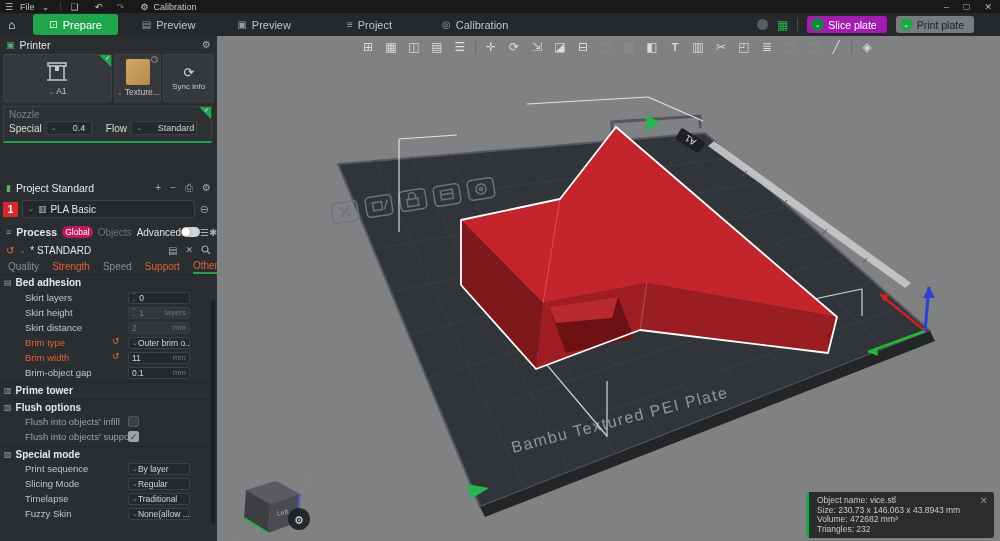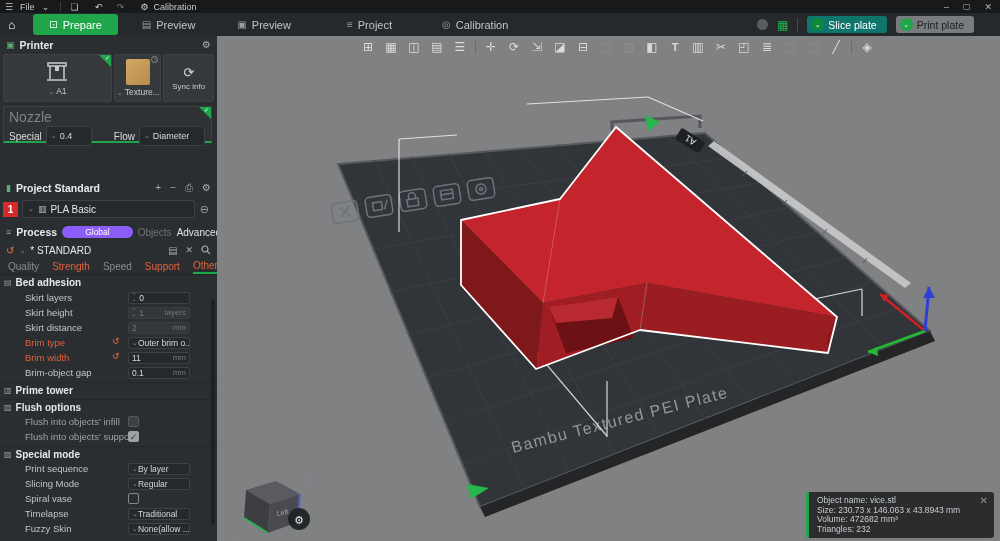--- a/index.html
+++ b/index.html
@@ -15,38 +15,38 @@
   #tabbar{position:absolute;left:0;top:13px;width:1000px;height:23px;background:#26292b;display:flex;align-items:center;font-size:11px}
   .tab{display:flex;align-items:center;gap:5px;color:#c3c4c6;padding:0 10px;height:23px;cursor:pointer}
   .tab .ticon{font-size:10px;color:#9b9ea0}
   .tab.active{background:#1fa64b;border-radius:3px;color:#fff;margin-left:10px;padding:0 16px;height:21px}
   .tab.active .ticon{color:#fff}
   .pillbtn{height:17px;border-radius:3px;display:flex;align-items:center;font-size:10.5px;padding-right:10px;cursor:pointer}
   .pillbtn .chevcirc{width:13px;height:13px;border-radius:50%;display:flex;align-items:center;justify-content:center;font-size:7px;color:#fff;margin:0 4px}
   
   #panel{position:absolute;left:0;top:36px;width:217px;height:505px;background:#2b2e30;font-size:10px}
   .sechead{display:flex;align-items:center;height:17px;padding:0 6px;gap:5px}
-  .sechead .st{font-weight:bold;font-size:10.5px;color:#e8e9ea}
+  .sechead .st{font-weight:normal;font-size:10.5px;color:#e8e9ea}
   .sechead .sic{font-size:9px;color:#58b273}
   .sechead .right{margin-left:auto;display:flex;gap:9px;color:#a9abad;font-size:10px}
   #cards{display:flex;gap:2px;padding:1px 3px;height:50px}
   .card{background:#35393b;border:1px solid #3e4244;border-radius:2px;position:relative;display:flex;flex-direction:column;align-items:center;justify-content:center;cursor:pointer}
   .card .lbl{font-size:8.5px;color:#c9cacc;margin-top:2px;white-space:nowrap;overflow:hidden;max-width:92%}
   .corner{position:absolute;top:0;right:0;width:0;height:0;border-top:12px solid #1fa64b;border-left:12px solid transparent}
   .corner-ck{position:absolute;top:-1px;right:1px;font-size:6px;color:#fff}
   #nozzle{position:absolute;left:3px;top:70px;width:209px;height:37px;border:1px solid #3d4145;border-bottom:2px solid #1fa64b;background:#2f3234}
-  #nozzle .nz-lab{color:#808386;font-size:14px;padding:2px 5px 0}
-  .mini-inp{display:inline-flex;align-items:center;background:#26292c;border:1px solid #3d4145;border-radius:2px;height:20px;font-size:9px;color:#d6d7d8;padding:0 4px;gap:3px}
+  #nozzle .nz-lab{color:#808386;font-size:10px;padding:2px 5px 0}
+  .mini-inp{display:inline-flex;align-items:center;background:#26292c;border:1px solid #3d4145;border-radius:2px;height:14px;font-size:9px;color:#d6d7d8;padding:0 4px;gap:16px}
   .chev{color:#8e9194;font-size:7px}
   #filrow{margin:2px 3px;display:flex;align-items:center;gap:0;height:22px}
   #filrow .slot{width:15px;height:15px;background:#d6292b;color:#fff;font-size:10px;font-weight:bold;display:flex;align-items:center;justify-content:center}
   #filrow .filbox{flex:1;height:18px;background:#26292c;border:1px solid #3d4145;border-radius:2px;display:flex;align-items:center;gap:4px;padding:0 5px;margin-left:4px;color:#e2e3e4}
   #filrow .minus{margin:0 5px;color:#9b9ea0;font-size:11px}
   .rowline{display:flex;align-items:center;padding:0 6px;gap:5px}
-  .gpill{background:#8b5cf6;color:#fff;border-radius:7px;font-size:8.5px;padding:1px 23px}
+  .gpill{background:#be185d;color:#fff;border-radius:7px;font-size:8.5px;padding:1px 3px}
   .toggle{width:19px;height:10px;border-radius:5px;background:#d2d3d4;position:relative}
   .toggle .knob{position:absolute;left:1px;top:1px;width:8px;height:8px;border-radius:50%;background:#fff;box-shadow:0 0 2px rgba(0,0,0,.5)}
   #ptabs{display:flex;gap:0;padding:0 8px;height:16px;align-items:center;border-bottom:1px solid #222527}
   #ptabs span{margin-right:13px;font-size:10px;color:#8a8d8f;cursor:pointer}
   #ptabs .warn{color:#e0603a}
   #ptabs .active{color:#e0603a;border-bottom:2px solid #1fa64b;padding-bottom:1px}
   .phead{display:flex;align-items:center;gap:4px;height:15px;padding:0 4px;font-weight:bold;font-size:10px;color:#e6e7e8;border-top:1px solid #24272a}
   .phead .pic{font-size:8px;color:#9b9ea0}
   .prow{position:relative;height:15px;display:flex;align-items:center;padding-left:25px;color:#c3c4c6}
   .prow .plabel{font-size:9.5px;white-space:nowrap}
@@ -110,21 +110,21 @@
     <span>Project</span>
   </div>
   <div class="tab" style="margin-left:30px">
     <span class="ticon">◎</span>
     <span>Calibration</span>
   </div>
   <div style="margin-left:auto;display:flex;align-items:center;gap:9px;padding-right:26px">
     <span style="width:11px;height:11px;border-radius:50%;background:#595c5e"></span>
     <span style="color:#22b14c;font-size:12px">▦</span>
     <span style="width:1px;height:13px;background:#4a4d4f"></span>
-    <div class="pillbtn" style="background:#0f766e;color:#fff">
+    <div class="pillbtn" style="background:#a21caf;color:#fff">
       <span class="chevcirc" style="background:#0f8a3c">⌄</span>
       <span>Slice plate</span>
     </div>
     <div class="pillbtn" style="background:#797c7f;color:#1d1f20">
       <span class="chevcirc" style="background:#1fa64b">⌄</span>
       <span>Print plate</span>
     </div>
   </div>
 </div>
 
@@ -163,24 +163,24 @@
   </div>
 
   <div id="nozzle">
     <div class="nz-lab">Nozzle</div>
     <div style="display:flex;align-items:center;gap:4px;padding:1px 5px">
       <span style="color:#dcdddd">Special</span>
       <span class="mini-inp" style="width:46px">
           <span class="chev">⌄</span>
           <span>0.4</span>
         </span>
-      <span style="margin-left:18px;color:#dcdddd">Flow</span>
+      <span style="margin-left:10px;color:#dcdddd">Flow</span>
       <span class="mini-inp" style="width:66px">
           <span class="chev">⌄</span>
-          <span>Diameter</span>
+          <span>Standard</span>
         </span>
     </div>
     <span class="corner"></span>
       <span class="corner-ck" style="right:2px">✓</span>
   </div>
 
   <div class="sechead" style="margin-top:76px">
     <span class="sic">▮</span>
     <span class="st">Project Standard</span>
     <span class="right">
@@ -323,24 +323,20 @@
           <span class="chev">⌄</span>
           <span>By layer</span>
         </span>
     </div>
     <div class="prow">
       <span class="plabel">Slicing Mode</span>
       <span class="box">
           <span class="chev">⌄</span>
           <span>Regular</span>
         </span>
-    </div>
-    <div class="prow">
-      <span class="plabel">Spiral vase</span>
-      <span class="cbx"></span>
     </div>
     <div class="prow">
       <span class="plabel">Timelapse</span>
       <span class="box">
           <span class="chev">⌄</span>
           <span>Traditional</span>
         </span>
     </div>
     <div class="prow">
       <span class="plabel">Fuzzy Skin</span>

